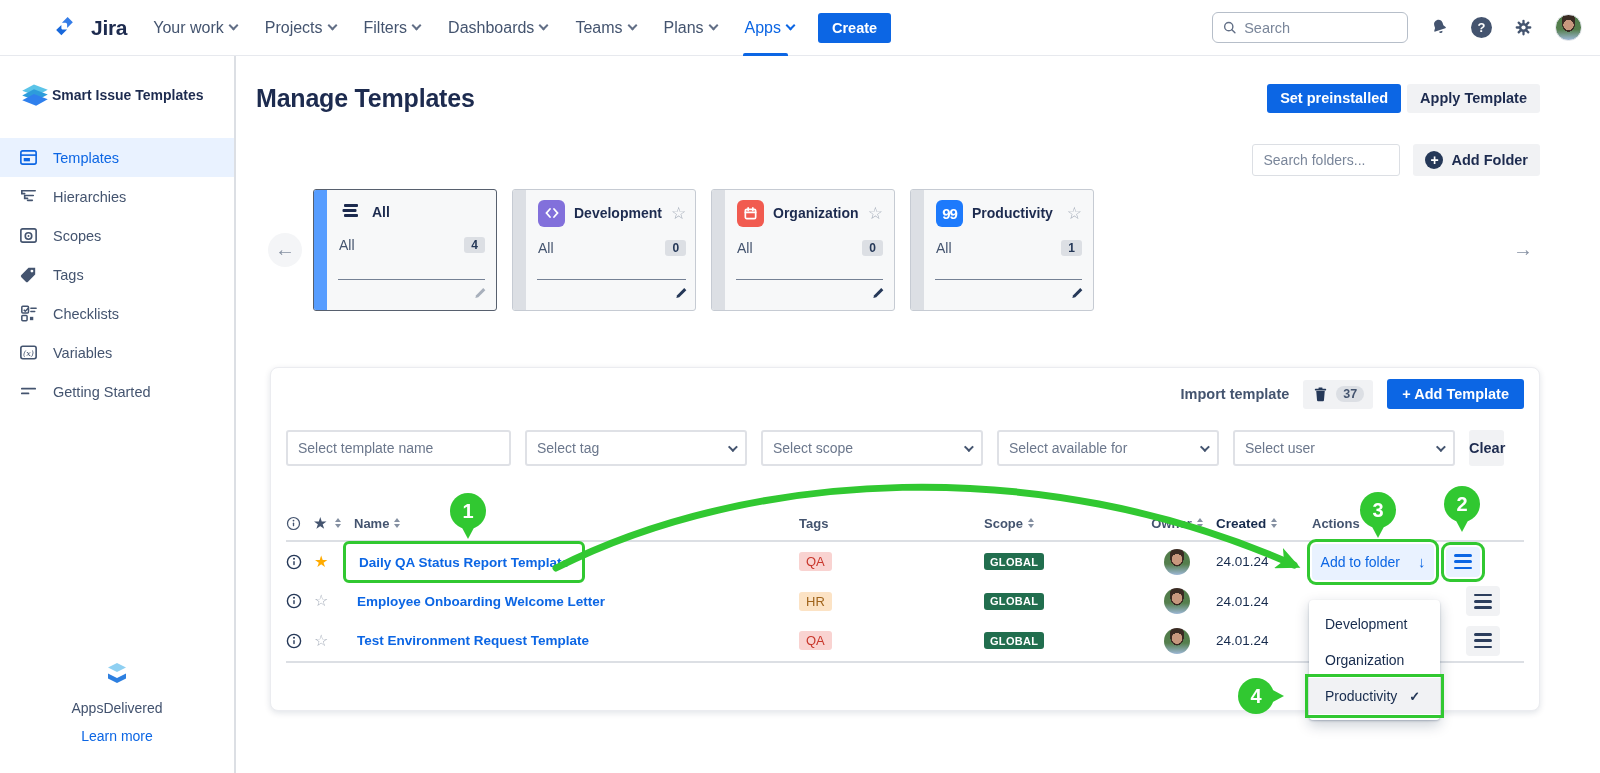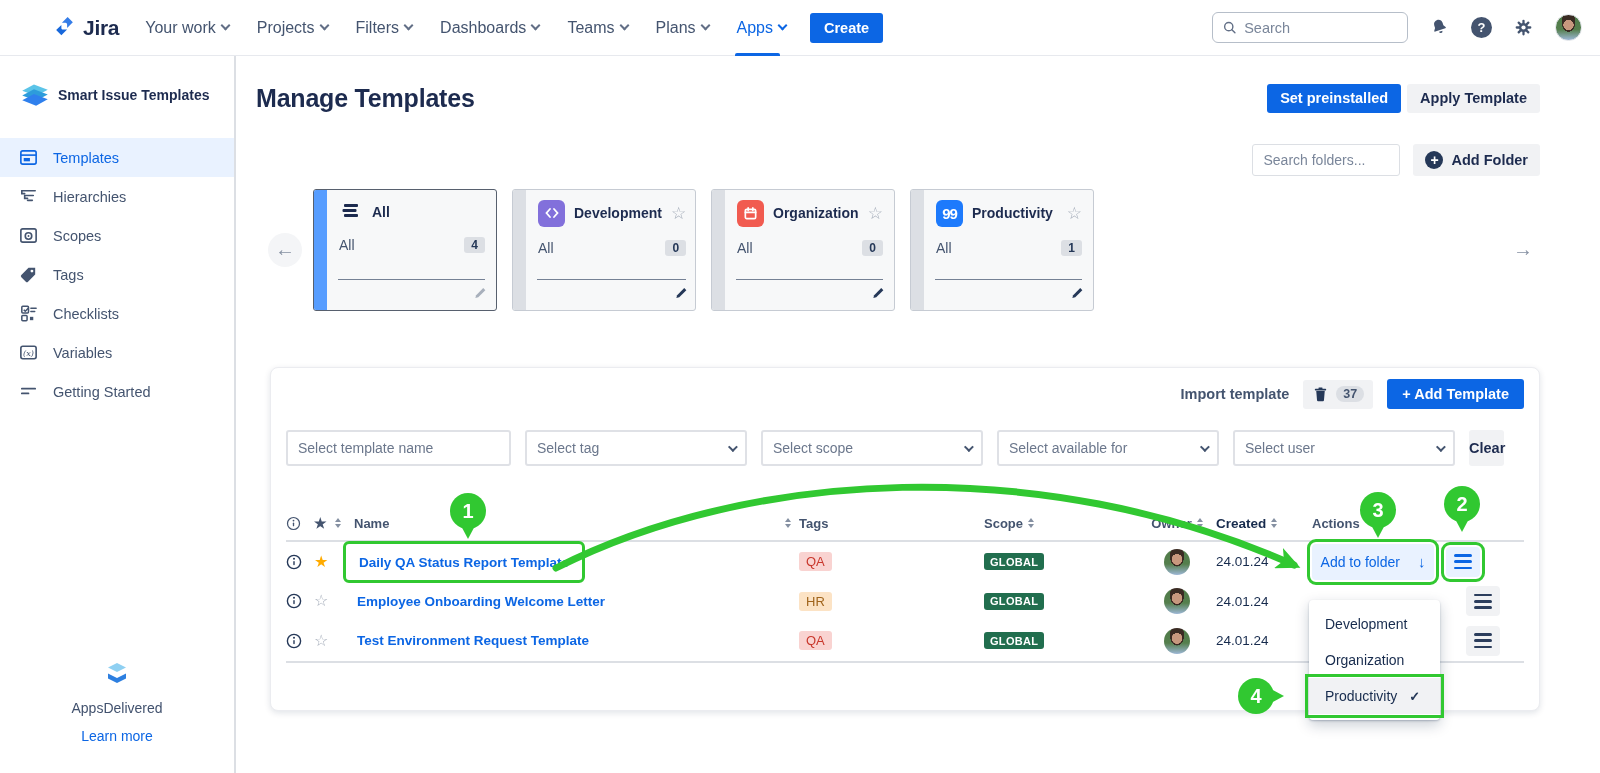--- a/index.html
+++ b/index.html
@@ -5,21 +5,21 @@
   * { box-sizing: border-box; margin: 0; padding: 0; }
   html,body { width:1600px; height:773px; overflow:hidden; background:#fff;
     font-family:"Liberation Sans", sans-serif; color:#44546F; }
 
   
   .topnav { height:56px; display:flex; align-items:center; padding:0 18px 0 16px;
     border-bottom:1px solid #E7E9EE; position:relative; background:#fff; z-index:20; }
   .appgrid { display:grid; grid-template-columns:repeat(3,5px); grid-template-rows:repeat(3,5px);
     gap:2.5px; margin-right:16px; cursor:pointer; }
   .appgrid i { background:#44546F; border-radius:1.2px; }
-  .brand { display:flex; align-items:center; gap:6px; margin-right:26px; }
+  .brand { display:flex; align-items:center; gap:14px; margin-right:26px; }
   .brand-name { font-size:21px; font-weight:700; color:#1D2B4F; letter-spacing:-0.3px; }
   .nav-menu { display:flex; align-items:stretch; height:56px; gap:28px; }
   .nav-item { display:flex; align-items:center; gap:6px; font-size:16px; font-weight:500;
     color:#44546F; cursor:pointer; position:relative; }
   .nav-item .chev { width:7px; height:7px; border-right:2px solid #626F86; border-bottom:2px solid #626F86;
     transform:rotate(45deg); margin-top:-4px; }
   .nav-item.active { color:#0C66E4; }
   .nav-item.active .chev { border-color:#0C66E4; }
   .nav-item.active::after { content:""; position:absolute; left:-2px; right:6px; bottom:0;
     height:3px; background:#0C66E4; border-radius:2px 2px 0 0; }
@@ -37,21 +37,21 @@
   .avatar { width:27px; height:27px; border-radius:50%;
     background:
       radial-gradient(circle at 50% 40%, #C8987E 0 26%, rgba(0,0,0,0) 27%),
       radial-gradient(ellipse at 50% 28%, #3A2B23 0 38%, rgba(0,0,0,0) 39%),
       linear-gradient(180deg,#4F7B49 0%, #557F4D 58%, #9DB7D6 100%);
     border:1px solid #E0E3E8; }
 
   
   .layout { display:flex; height:717px; }
   .sidebar { width:236px; border-right:2px solid #DCDFE4; padding-top:24px; position:relative; flex:none; }
-  .sb-logo { display:flex; align-items:center; gap:6px; padding:0 18px; margin-bottom:28px; }
+  .sb-logo { display:flex; align-items:center; gap:0; padding:0 18px; margin-bottom:28px; }
   .sb-logo-title { font-size:14px; font-weight:700; color:#1D2B4F; }
   .sb-item { height:39px; display:flex; align-items:center; gap:14px; padding:0 18px;
     font-size:14.5px; color:#44546F; cursor:pointer; }
   .sb-item svg { flex:none; }
   .sb-item.active { background:#E9F2FF; color:#0C66E4; font-weight:500; }
   .sb-footer { position:absolute; bottom:28px; left:0; width:100%; text-align:center; }
   .sb-footer .fb-brand { display:block; font-size:14px; color:#42526E; margin-top:9px; }
   .sb-footer .fb-link { display:inline-block; font-size:14px; color:#0C66E4; margin-top:12px;
     cursor:pointer; text-decoration:none; }
 
@@ -124,21 +124,21 @@
   .clear-btn { width:35px; height:36px; background:#F1F2F4; border:none; border-radius:3px;
     font-size:14.5px; font-weight:600; color:#1D2B4F; cursor:pointer; font-family:inherit; }
 
   .thead { margin-top:40px; height:36px; display:flex; align-items:center;
     border-bottom:2px solid #DCDFE4; font-size:13px; font-weight:700; color:#44546F; }
   .trow { height:39.5px; display:flex; align-items:center; }
   .rows-wrap { border-bottom:2px solid #DCDFE4; }
   .cell { display:flex; align-items:center; }
   .c-info { width:28px; }
   .c-star { width:40px; gap:3px; }
-  .c-name { width:437px; position:relative;justify-content:space-between; }
+  .c-name { width:437px; position:relative; }
   .c-tags { width:185px; padding-left:8px; }
   .c-scope { width:170px; padding-left:8px; }
   .c-owner { width:62px; justify-content:center; }
   .c-created { width:84px; padding-left:8px; font-size:13.5px; color:#172B4D; }
   .c-actions { flex:1; padding-left:20px; gap:12px; }
   .sorter { display:inline-flex; flex-direction:column; gap:2px; margin-left:5px; }
   .sorter i { width:0; height:0; border-left:3.5px solid transparent; border-right:3.5px solid transparent; }
   .sorter .up { border-bottom:4px solid #8590A2; }
   .sorter .dn { border-top:4px solid #8590A2; }
   .star { font-size:16px; color:#A5ADBA; cursor:pointer; line-height:1; }

